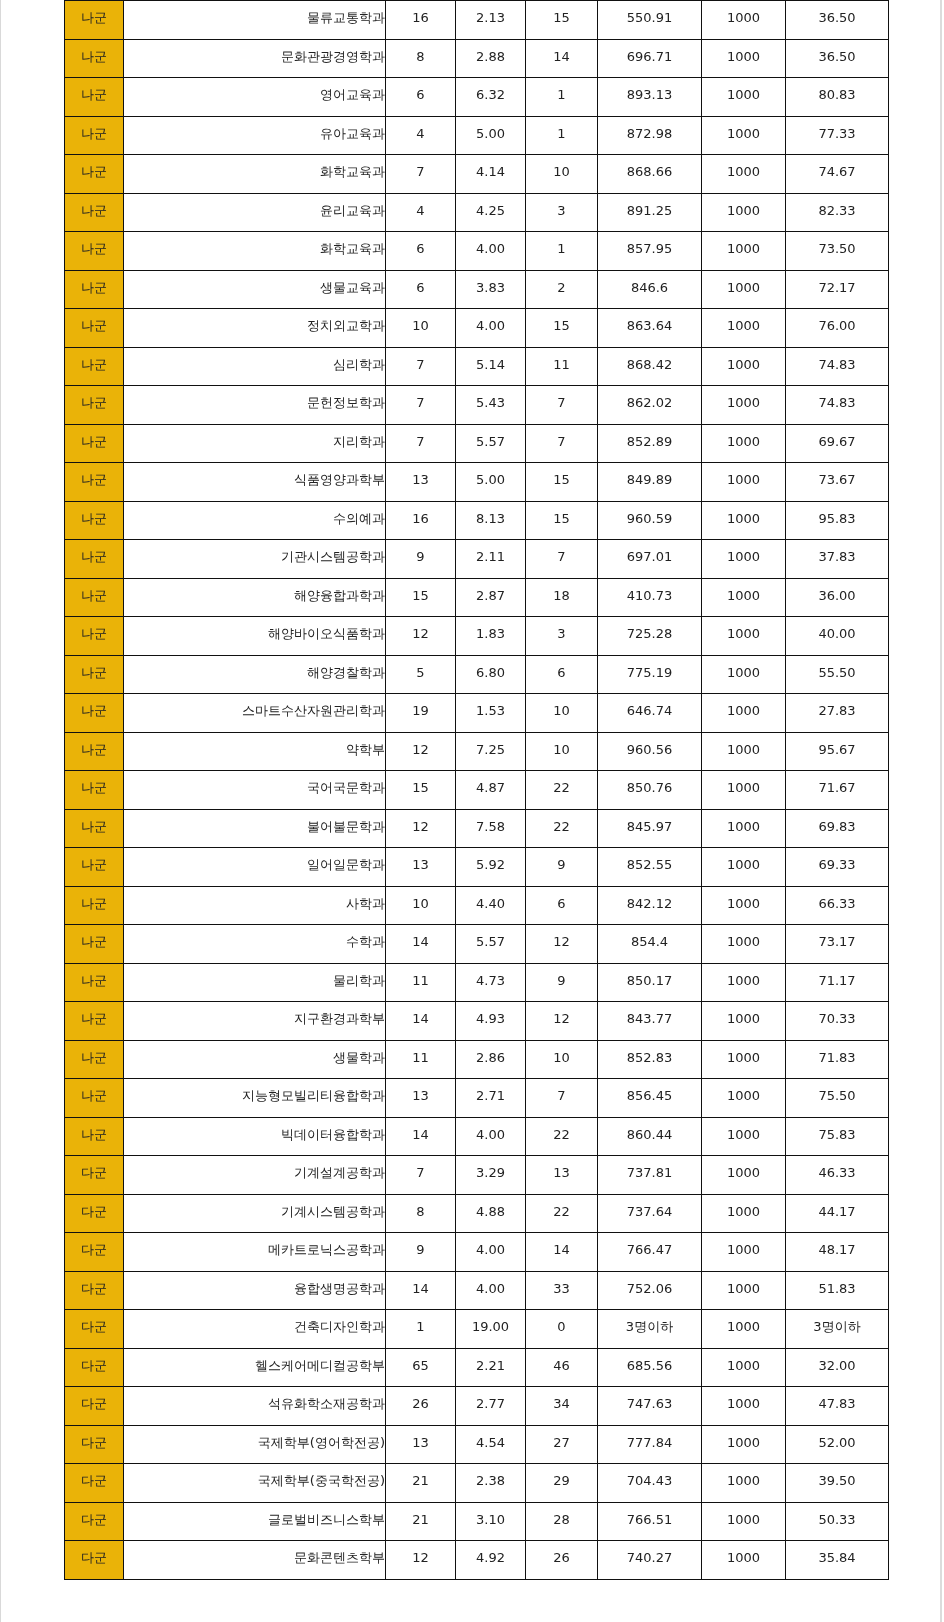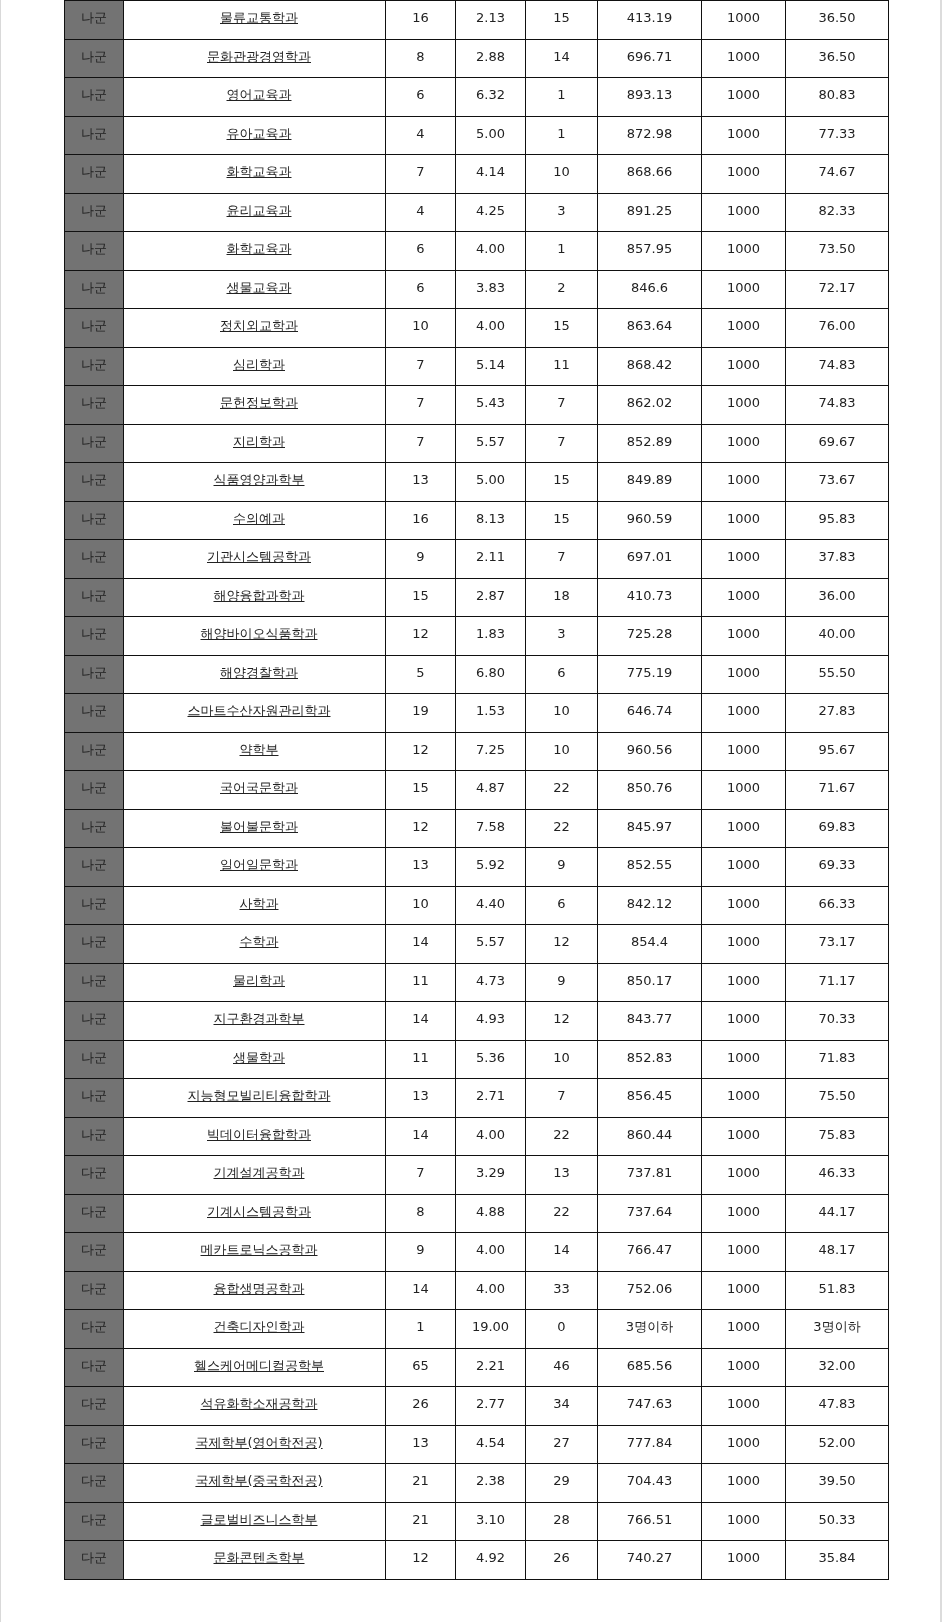--- a/index.html
+++ b/index.html
@@ -5,22 +5,22 @@
   html, body { margin: 0; padding: 0; background: #ffffff; }
   body { width: 944px; height: 1622px; position: relative; overflow: hidden;
          font-family: "DejaVu Sans", "Liberation Sans", sans-serif; }
   .page-frame { position: absolute; left: 0; top: 0; width: 942px; height: 1622px;
          border-left: 1px solid #d9d9d9; border-right: 2px solid #dcdcdc; box-sizing: border-box; }
   table.admissions { position: absolute; left: 64px; top: 0; border-collapse: collapse;
          table-layout: fixed; width: 824px; }
   table.admissions td { border: 1px solid #111; height: 38.5px; padding: 0;
          font-size: 13px; color: #222; text-align: center; vertical-align: top;
          line-height: 14px; padding-top: 10px; box-sizing: border-box; }
-  table.admissions td.group { background: #737373; }
-  table.admissions td.dept { text-align: center; padding-left: 9px; text-decoration: underline; }
+  table.admissions td.group { background: #eab308; }
+  table.admissions td.dept { text-align: right; padding-left: 9px; }
   col.c-group { width: 59px; }
   col.c-dept { width: 262px; }
   col.c-quota { width: 70px; }
   col.c-rate { width: 70px; }
   col.c-wait { width: 72px; }
   col.c-score { width: 104px; }
   col.c-total { width: 84px; }
   col.c-pct { width: 103px; }
 </style>
 </head>
@@ -39,21 +39,21 @@
       <col class="c-total">
       <col class="c-pct">
   </colgroup>
   <tbody id="table-body">
       <tr>
         <td class="group">나군</td>
         <td class="dept">물류교통학과</td>
         <td>16</td>
         <td>2.13</td>
         <td>15</td>
-        <td>413.19</td>
+        <td>550.91</td>
         <td>1000</td>
         <td>36.50</td>
       </tr>
       <tr>
         <td class="group">나군</td>
         <td class="dept">문화관광경영학과</td>
         <td>8</td>
         <td>2.88</td>
         <td>14</td>
         <td>696.71</td>
@@ -307,21 +307,21 @@
         <td>4.93</td>
         <td>12</td>
         <td>843.77</td>
         <td>1000</td>
         <td>70.33</td>
       </tr>
       <tr>
         <td class="group">나군</td>
         <td class="dept">생물학과</td>
         <td>11</td>
-        <td>5.36</td>
+        <td>2.86</td>
         <td>10</td>
         <td>852.83</td>
         <td>1000</td>
         <td>71.83</td>
       </tr>
       <tr>
         <td class="group">나군</td>
         <td class="dept">지능형모빌리티융합학과</td>
         <td>13</td>
         <td>2.71</td>

